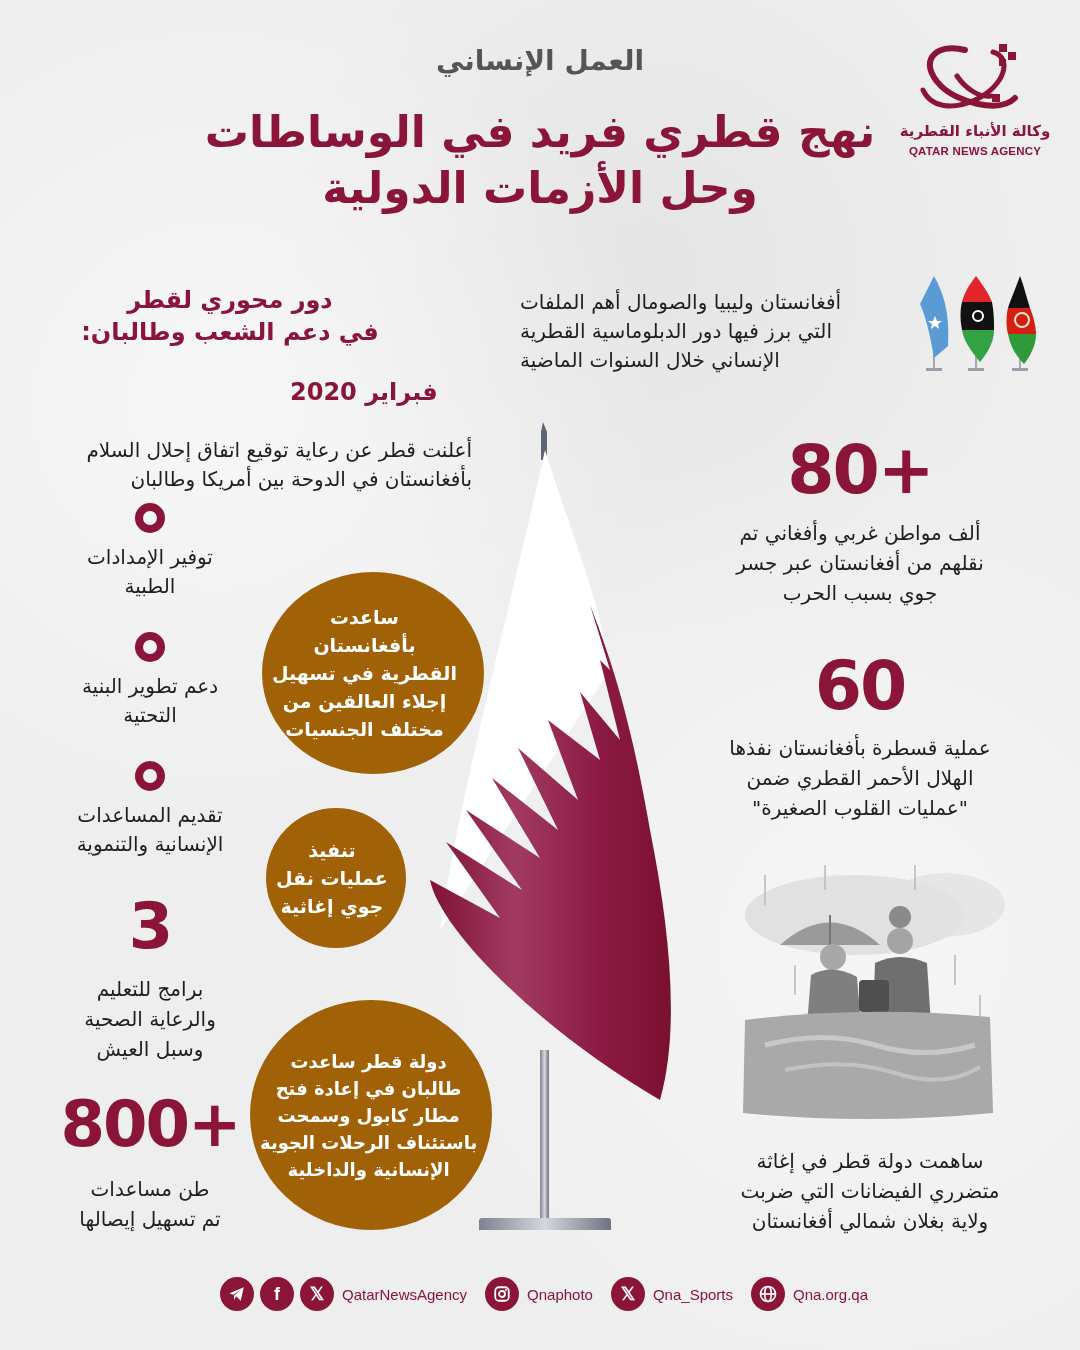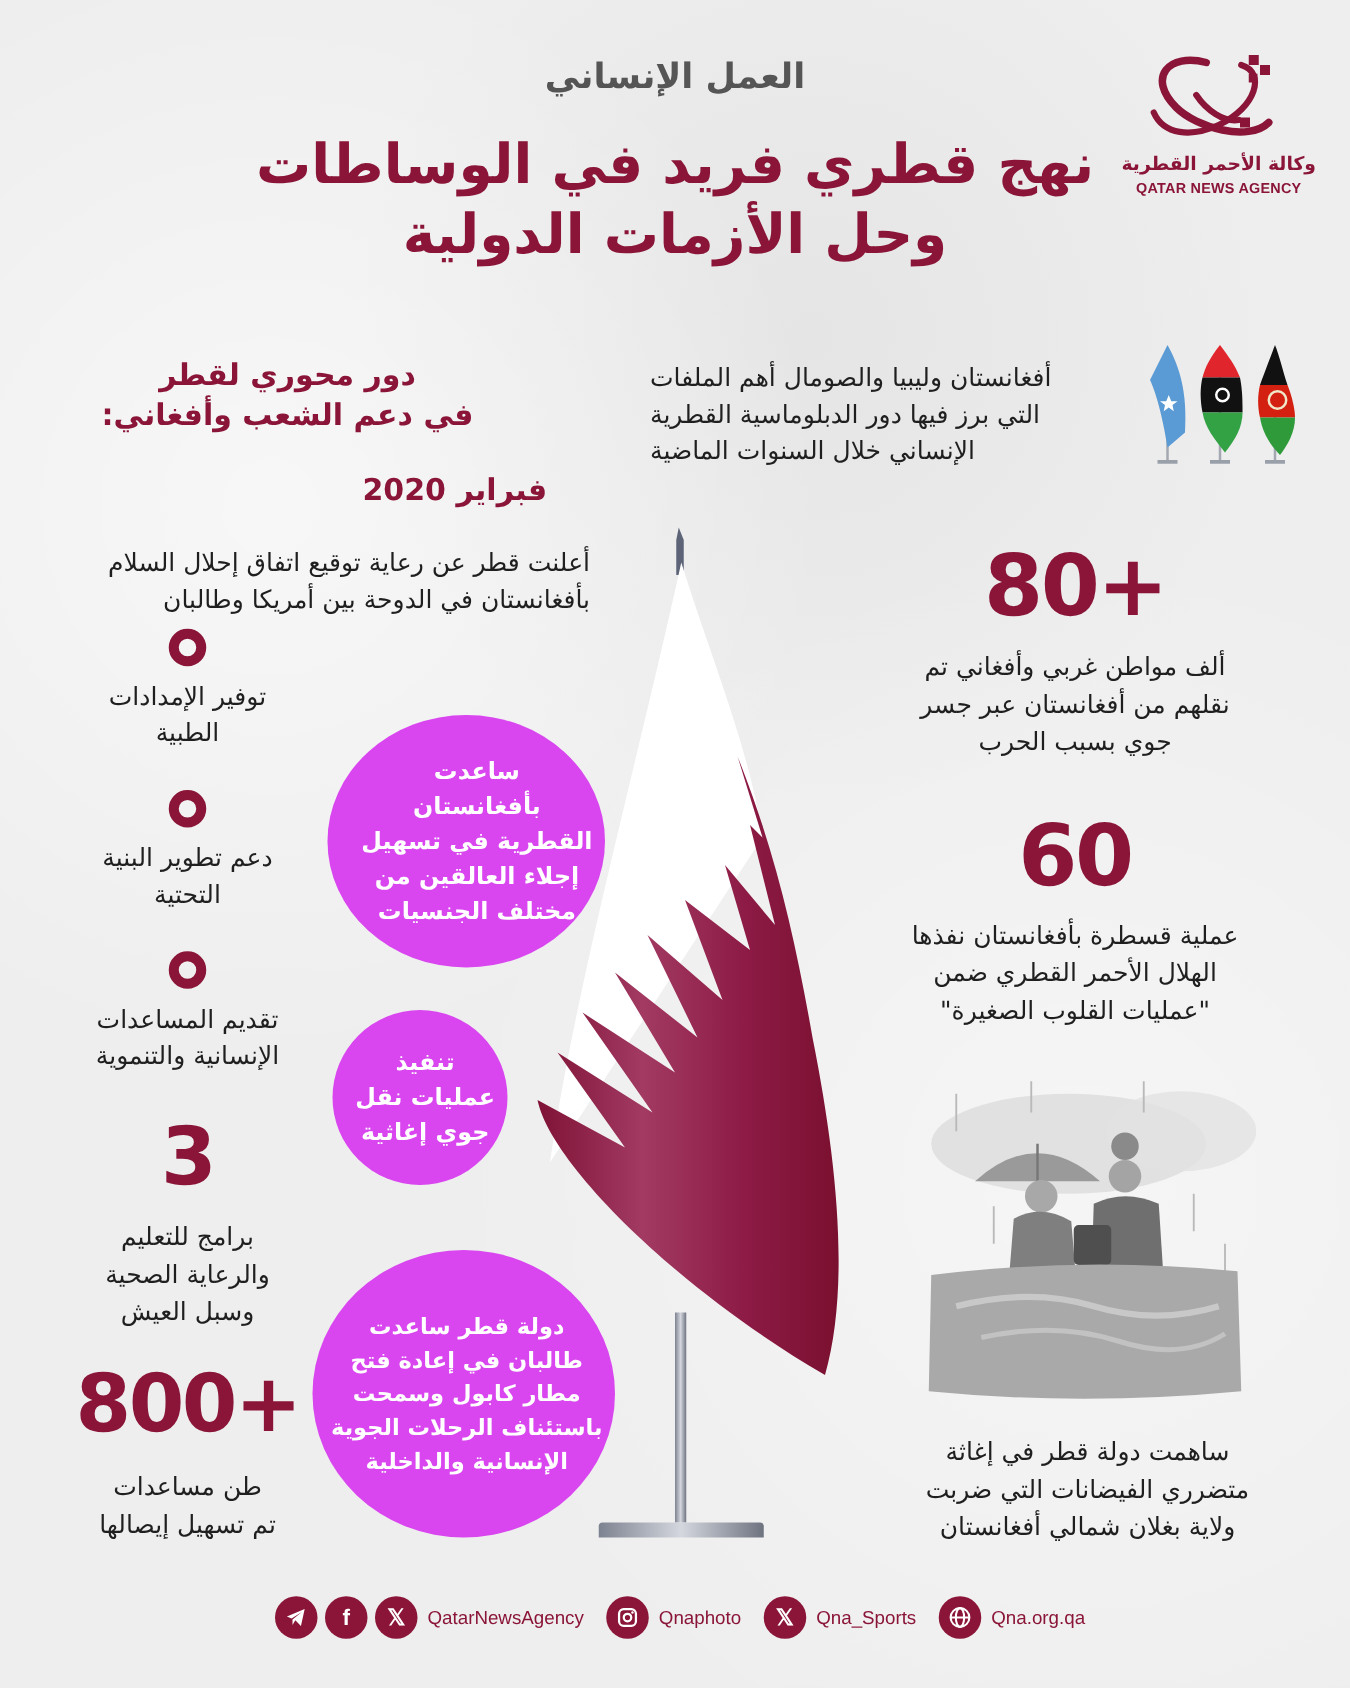--- a/index.html
+++ b/index.html
@@ -37,21 +37,21 @@
   .date-desc{left:20px;top:436px;width:452px;text-align:right;font-size:20px;line-height:29px}
 
   .bullet-item{width:180px;text-align:center}
   .ring{width:30px;height:30px;border-radius:50%;border:8px solid #8a1538;margin:0 auto 10px}
   .bullet-text{font-size:20px;line-height:29px}
 
   .stat-num{font-weight:bold;color:#8a1538;text-align:center;font-family:"DejaVu Sans",sans-serif;letter-spacing:-2px}
   .stat-desc{text-align:center;font-size:20px;line-height:30px}
 
   
-  .bubble{border-radius:50%;background:#d946ef;color:#fff;display:flex;align-items:center;justify-content:flex-start;text-align:center;font-weight:bold;font-size:19px;line-height:28px;padding:10px}
+  .bubble{border-radius:50%;background:#a16207;color:#fff;display:flex;align-items:center;justify-content:flex-end;text-align:center;font-weight:bold;font-size:19px;line-height:28px;padding:10px}
 
   
   .main-flag{left:400px;top:410px;width:300px;height:820px}
 
   .illustration{left:735px;top:845px;width:270px;height:280px}
 
   .flood-text{left:700px;top:1146px;width:340px;text-align:center;font-size:20px;line-height:30px}
 
   
   .footer{left:220px;top:1276px;height:36px;display:flex;align-items:center;gap:6px;direction:ltr}
@@ -70,21 +70,21 @@
 <div class="abs logo">
   <svg width="160" height="92" viewBox="0 0 160 92">
     <path d="M70 22 C 40 14, 22 34, 46 58 C 62 74, 104 86, 120 70" fill="none" stroke="#8a1538" stroke-width="6" stroke-linecap="round"></path>
     <path d="M98 24 C 118 30, 110 58, 80 72 C 58 82, 36 80, 28 62" fill="none" stroke="#8a1538" stroke-width="5" stroke-linecap="round"></path>
     <path d="M62 48 C 70 60, 84 70, 96 68" fill="none" stroke="#8a1538" stroke-width="5" stroke-linecap="round"></path>
     <rect x="104" y="16" width="8" height="8" fill="#8a1538"></rect>
     <rect x="113" y="24" width="8" height="8" fill="#8a1538"></rect>
     <rect x="104" y="31" width="7" height="7" fill="#8a1538"></rect>
     <rect x="97" y="66" width="8" height="8" fill="#8a1538"></rect>
   </svg>
-  <div class="logo-ar rtl">وكالة الأحمر القطرية</div>
+  <div class="logo-ar rtl">وكالة الأنباء القطرية</div>
   <div class="logo-en">QATAR NEWS AGENCY</div>
 </div>
 
 <div class="abs mini-flags">
   <svg width="122" height="100" viewBox="0 0 122 100">
 
     <g>
       <line x1="16" y1="6" x2="16" y2="98" stroke="#a5a8b2" stroke-width="2"></line>
       <path d="M16 4 C 26 22, 32 42, 30 74 L 16 86 C 12 60, 6 40, 2 32 Z" fill="#5b9bd5"></path>
       <polygon points="17,44 19,49 24,49 20,52 21,57 17,54 13,57 14,52 10,49 15,49" fill="#fff"></polygon>
@@ -112,21 +112,21 @@
 </div>
 
 <div class="abs files-text rtl">
   <div>أفغانستان وليبيا والصومال أهم الملفات</div>
   <div>التي برز فيها دور الدبلوماسية القطرية</div>
   <div>الإنساني خلال السنوات الماضية</div>
 </div>
 
 <div class="abs role-title rtl">
   <div>دور محوري لقطر</div>
-  <div>في دعم الشعب وأفغاني:</div>
+  <div>في دعم الشعب وطالبان:</div>
 </div>
 
 <div class="abs date rtl">فبراير 2020</div>
 <div class="abs date-desc rtl">
   <div>أعلنت قطر عن رعاية توقيع اتفاق إحلال السلام</div>
   <div>بأفغانستان في الدوحة بين أمريكا وطالبان</div>
 </div>
 
 <div class="abs main-flag">
   <svg width="300" height="820" viewBox="0 0 300 820">

